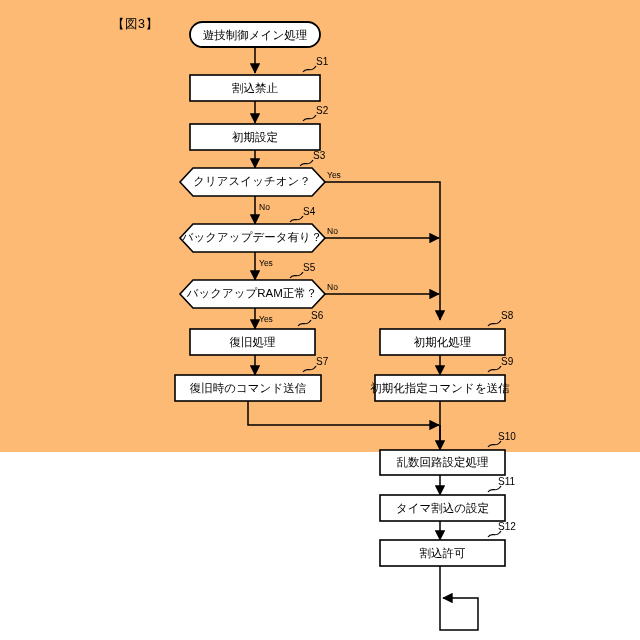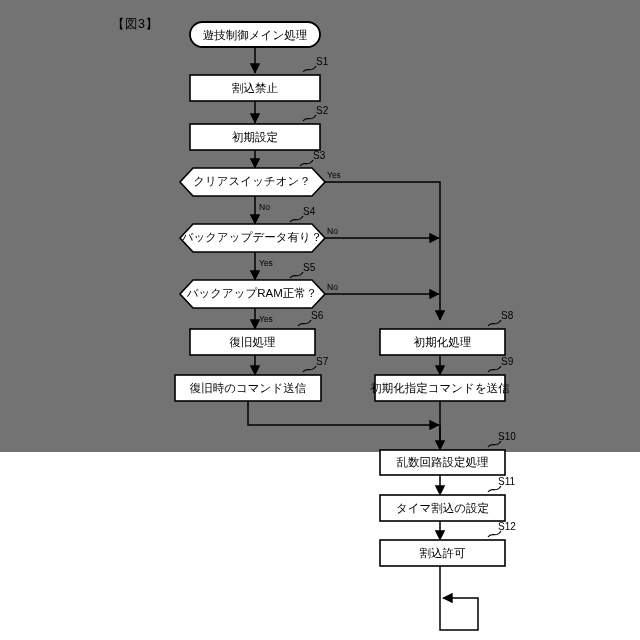--- a/index.html
+++ b/index.html
@@ -10,21 +10,21 @@
   body {
     width: 640px;
     height: 640px;
     font-family: "Liberation Sans", "DejaVu Sans", sans-serif;
     overflow: hidden;
   }
   #figure-root {
     position: relative;
     width: 640px;
     height: 452px;
-    background: #737373;
+    background: #fdba74;
   }
   svg#flowchart {
     display: block;
     width: 640px;
     height: 640px;
   }
   .shape {
     fill: #ffffff;
     stroke: #000000;
     stroke-width: 1.6;

